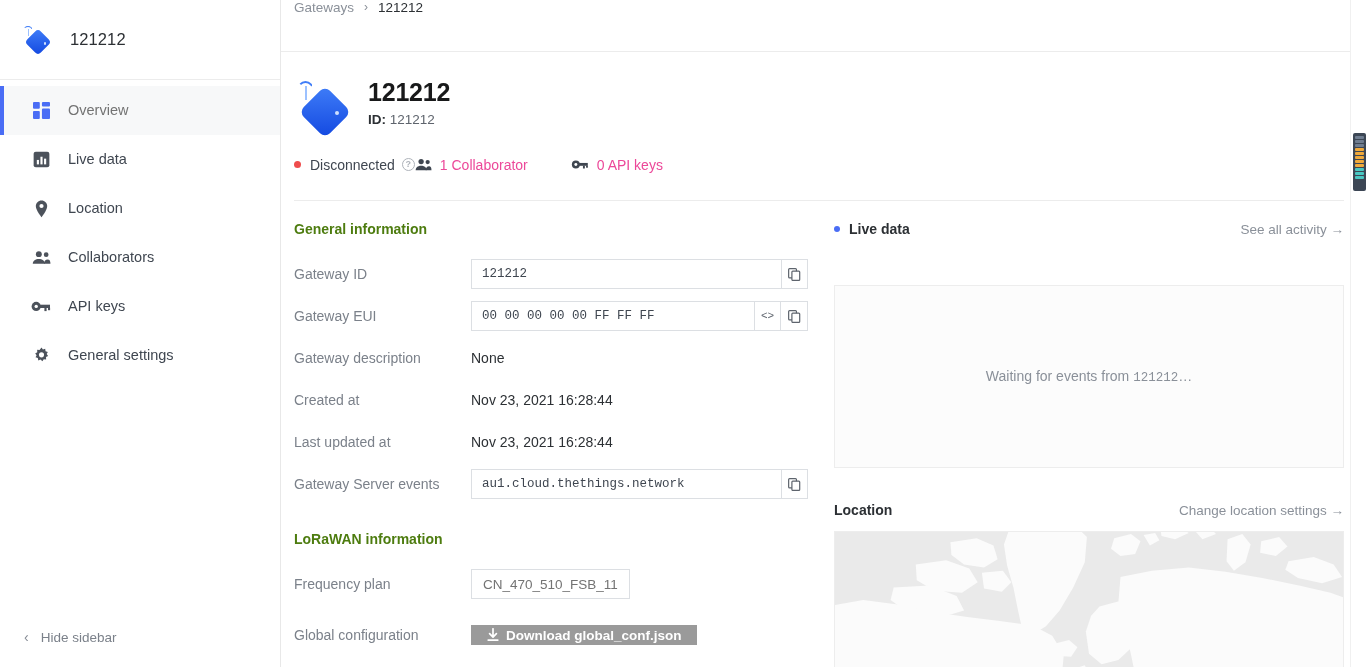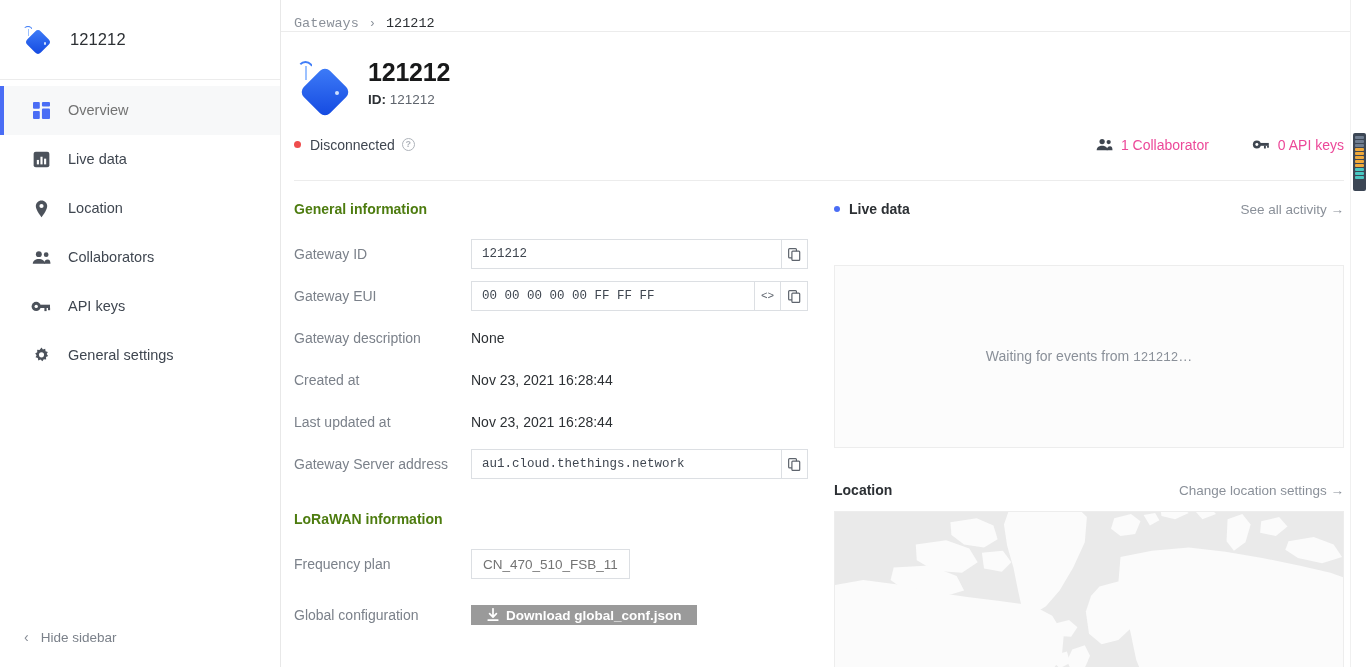--- a/index.html
+++ b/index.html
@@ -98,45 +98,44 @@
 
   
   .main {
     flex: 1 1 auto;
     height: 667px;
     position: relative;
     overflow: hidden;
     background: #fff;
   }
   .breadcrumb {
-    height: 32px;
-    display: flex; align-items: flex-end;
+    height: 52px;
+    display: flex; align-items: flex-start;
     padding-left: 13px;
     border-bottom: 1px solid #ececec;
     font-size: 13.5px;
-    font-family: Liberation Mono, monospace;
   }
   .bc-link { color: #8a9099; cursor: pointer; }
   .bc-sep { margin: 0 10px; color: #8a9099; font-size: 12px; }
   .bc-current { color: #2c3034; }
 
   .entity-head {
     padding: 26px 22px 0 13px;
     display: flex; align-items: flex-start;
   }
   .entity-icon { width: 56px; height: 56px; position: relative; flex: 0 0 56px; margin-top: 2px; }
   .entity-text { margin-left: 18px; }
   .entity-title { font-size: 25px; font-weight: 700; color: #18191a; letter-spacing: -.2px; line-height: 1.15; }
   .entity-sub { font-size: 13.5px; color: #5e646d; margin-top: 5px; }
   .entity-sub b { color: #2c3034; font-weight: 700; }
 
   .status-row {
     margin: 21px 22px 0 13px;
     height: 44px;
-    display: flex; align-items: center; justify-content: space-between;
+    display: flex; align-items: center; 
     border-bottom: 1px solid #ececec;
     padding-bottom: 28px;
   }
   .status-left { display: flex; align-items: center; font-size: 14px; color: #3f4650; }
   .dot-red { width: 7px; height: 7px; border-radius: 50%; background: #ef4d4d; margin-right: 9px; }
   .help-ico {
     width: 13px; height: 13px; border-radius: 50%;
     border: 1.2px solid #aeb3ba; color: #aeb3ba;
     font-size: 9px; line-height: 11px; text-align: center;
     margin-left: 7px; cursor: pointer; font-weight: 700;
@@ -449,21 +448,21 @@
           <div class="field-label">Created at</div>
           <div class="field-value">Nov 23, 2021 16:28:44</div>
         </div>
 
         <div class="field-row">
           <div class="field-label">Last updated at</div>
           <div class="field-value">Nov 23, 2021 16:28:44</div>
         </div>
 
         <div class="field-row">
-          <div class="field-label">Gateway Server address</div>
+          <div class="field-label">Gateway Server events</div>
           <div class="input-group">
             <div class="input-box w-main">au1.cloud.thethings.network</div>
             <div class="in-btn">
               <svg class="ic" width="13" height="13" viewBox="0 0 14 14">
                 <rect x="0.7" y="0.7" width="8.4" height="10" rx="1" fill="none" stroke="#5e646d" stroke-width="1.3"></rect>
                 <rect x="4.2" y="3.4" width="8.4" height="10" rx="1" fill="#fff" stroke="#5e646d" stroke-width="1.3"></rect>
               </svg>
             </div>
           </div>
         </div>

